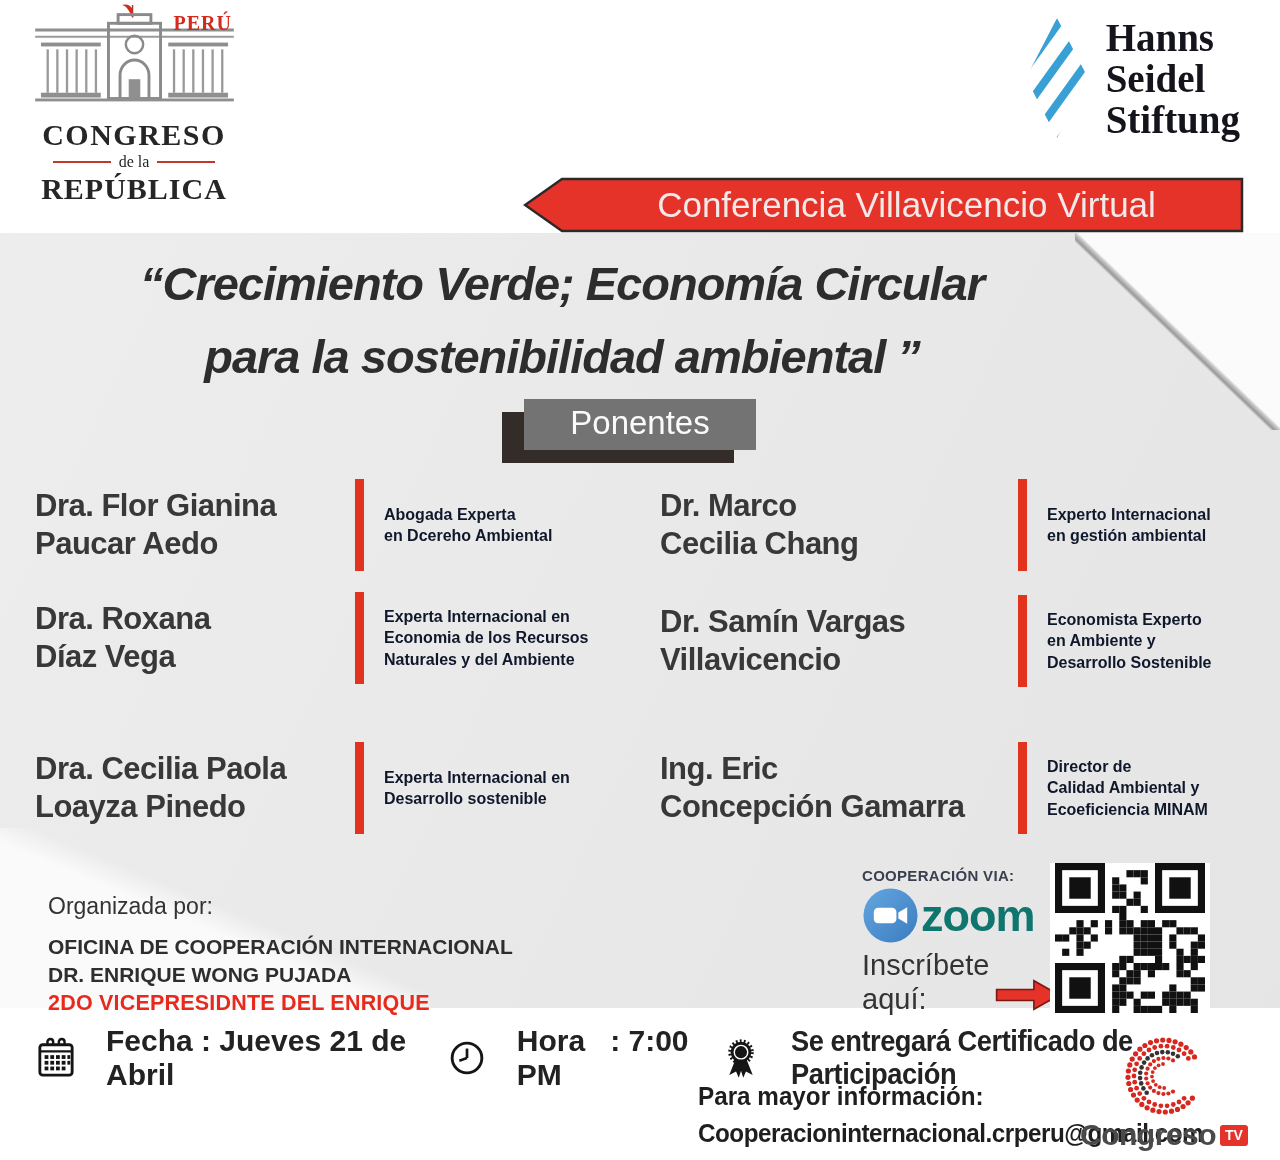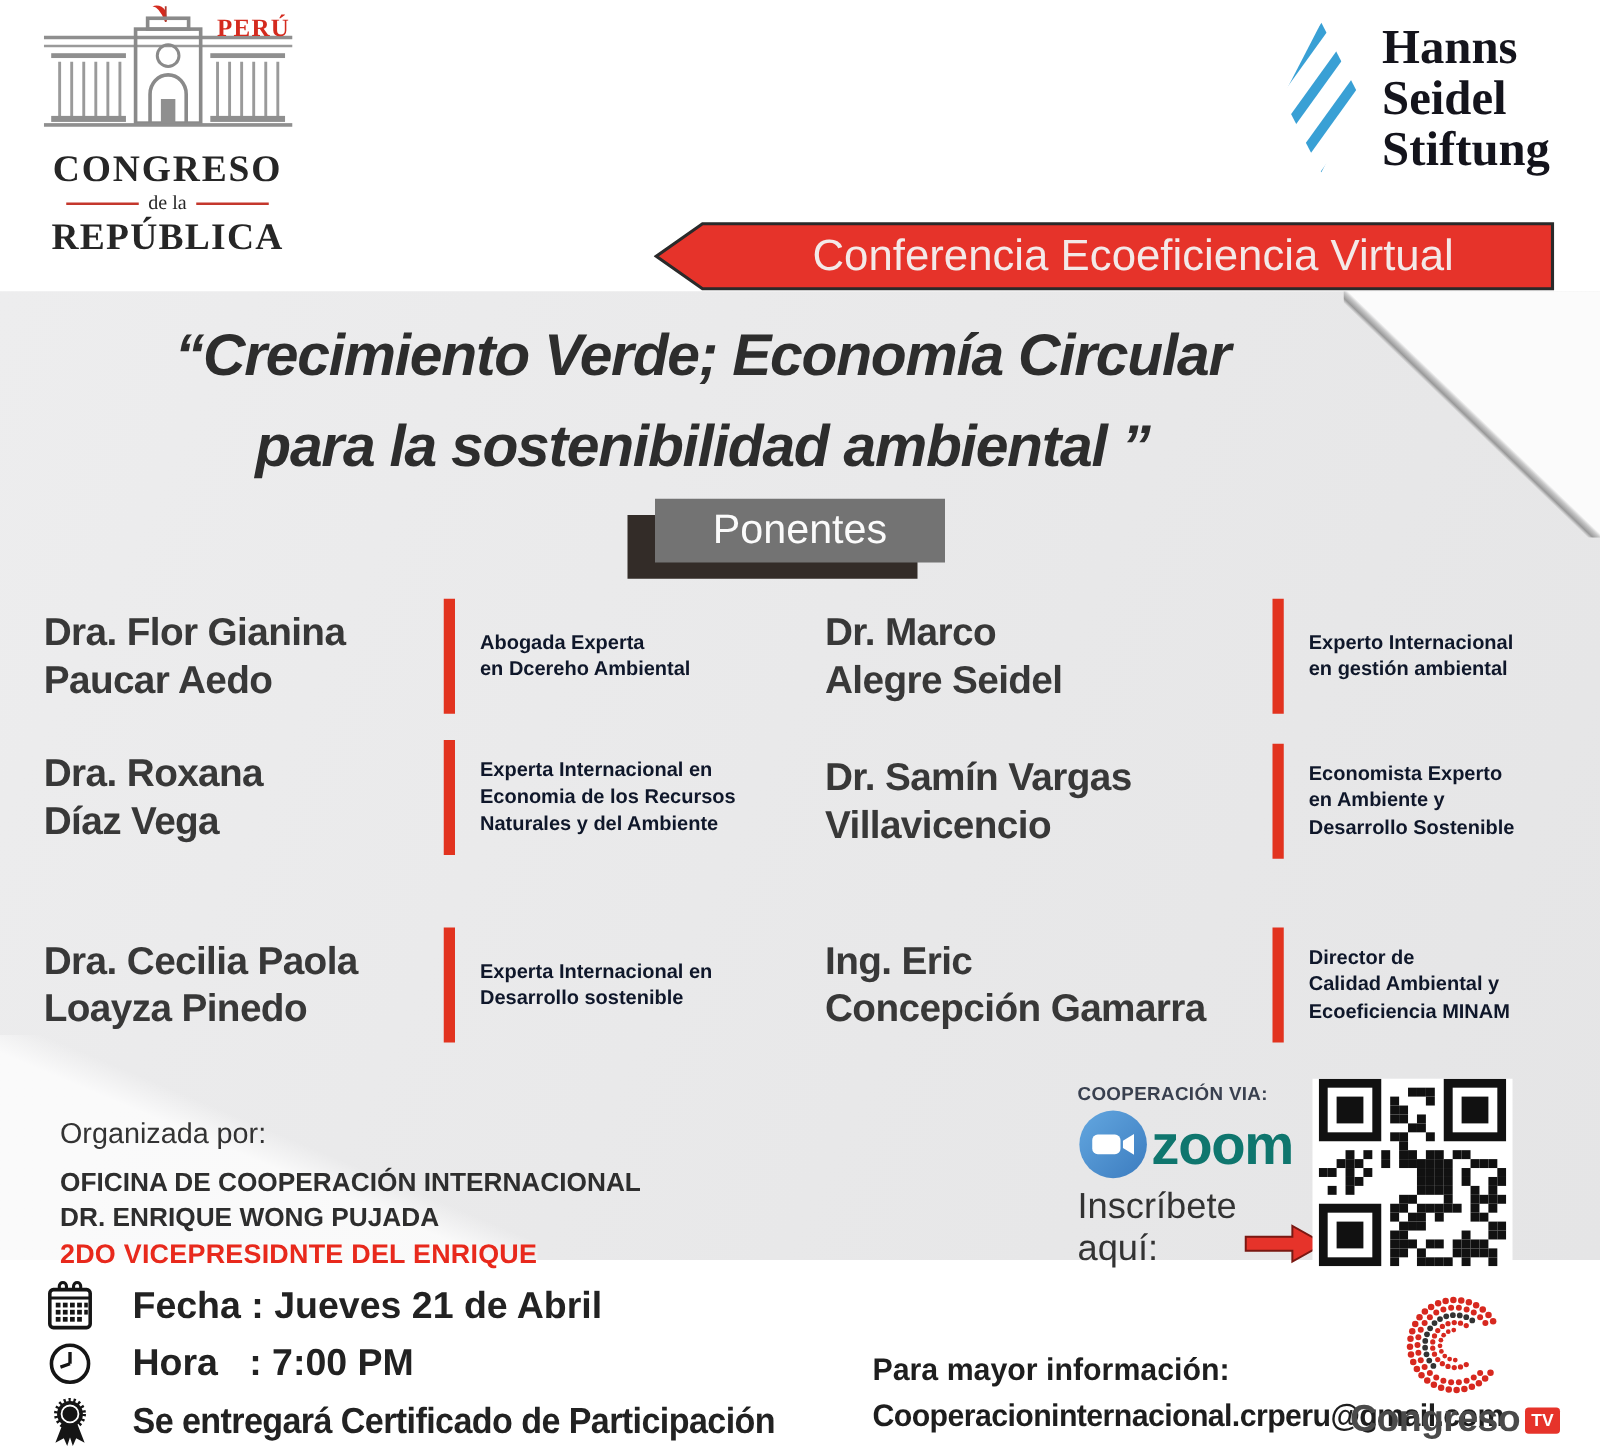--- a/index.html
+++ b/index.html
@@ -53,21 +53,21 @@
   
   .transmission { position:absolute; left:862px; top:867px; width:200px; }
   .transmission-label { font-weight:bold; font-size:15px; letter-spacing:.3px; color:#39404f; }
   .zoom-row { display:flex; align-items:center; margin-top:3px; }
   .zoom-word { font-weight:bold; font-size:45px; letter-spacing:-1px; color:#0f766e; margin-left:2px; }
   .register-row { display:flex; align-items:flex-end; gap:6px; margin-top:4px; }
   .register-text { font-size:29px; line-height:1.18; color:#333; white-space:pre-line; }
   .qr-box { position:absolute; left:1050px; top:863px; width:160px; height:150px; background:#ffffff; display:flex; align-items:center; justify-content:center; }
 
   
-  .details { position:absolute; left:36px; top:1024px; display:flex; flex-direction:column; gap:7px; }
+  .details { position:absolute; left:36px; top:1024px; display:flex; gap:7px; }
   .detail-row { display:flex; align-items:center; gap:30px; }
   .detail-row .detail-icon { flex:none; width:40px; display:flex; justify-content:center; }
   .detail-text { font-weight:bold; font-size:30px; color:#222; white-space:pre-wrap; }
   .detail-text.narrow { font-size:29px; transform:scaleX(.94); transform-origin:left center; letter-spacing:-0.5px; }
 
   .contact { position:absolute; left:698px; top:1082px; transform:scaleX(.97); transform-origin:left center; }
   .contact-label { font-weight:bold; font-size:25px; color:#1e1e1e; }
   .contact-email { font-weight:bold; font-size:25px; color:#1e1e1e; margin-top:8px; letter-spacing:-0.5px; }
 
   .congresotv { position:absolute; right:26px; top:1034px; width:180px; text-align:center; }
@@ -139,21 +139,21 @@
     </svg>
     <div class="hss-text">Hanns
 Seidel
 Stiftung</div>
   </div>
 
   <div class="banner">
     <svg viewBox="0 0 722 56">
       <polygon points="39,2 719,2 719,54 39,54 2,28" fill="#e6332a" stroke="#2a2a2a" stroke-width="2.5"></polygon>
     </svg>
-    <span class="banner-label">Conferencia Ecoeficiencia Virtual</span>
+    <span class="banner-label">Conferencia Villavicencio Virtual</span>
   </div>
 
   <div class="panel">
     <div class="fold-tr"></div>
     <div class="fold-bl"></div>
   </div>
 
   <div class="main-title">
     <div>“Crecimiento Verde; Economía Circular</div>
     <div>para la sostenibilidad ambiental ”</div>
@@ -181,21 +181,21 @@
   <div class="speaker-row col-l" style="left:35px; top:750px; width:600px;">
     <div class="speaker-name">Dra. Cecilia Paola
 Loayza Pinedo</div>
     <div class="speaker-bar"></div>
     <div class="speaker-role">Experta Internacional en
 Desarrollo sostenible</div>
   </div>
 
   <div class="speaker-row col-r" style="left:660px; top:487px; width:610px;">
     <div class="speaker-name">Dr. Marco
-Alegre Seidel</div>
+Cecilia Chang</div>
     <div class="speaker-bar"></div>
     <div class="speaker-role">Experto Internacional
 en gestión ambiental</div>
   </div>
   <div class="speaker-row col-r" style="left:660px; top:603px; width:610px;">
     <div class="speaker-name">Dr. Samín Vargas
 Villavicencio</div>
     <div class="speaker-bar"></div>
     <div class="speaker-role">Economista Experto
 en Ambiente y

